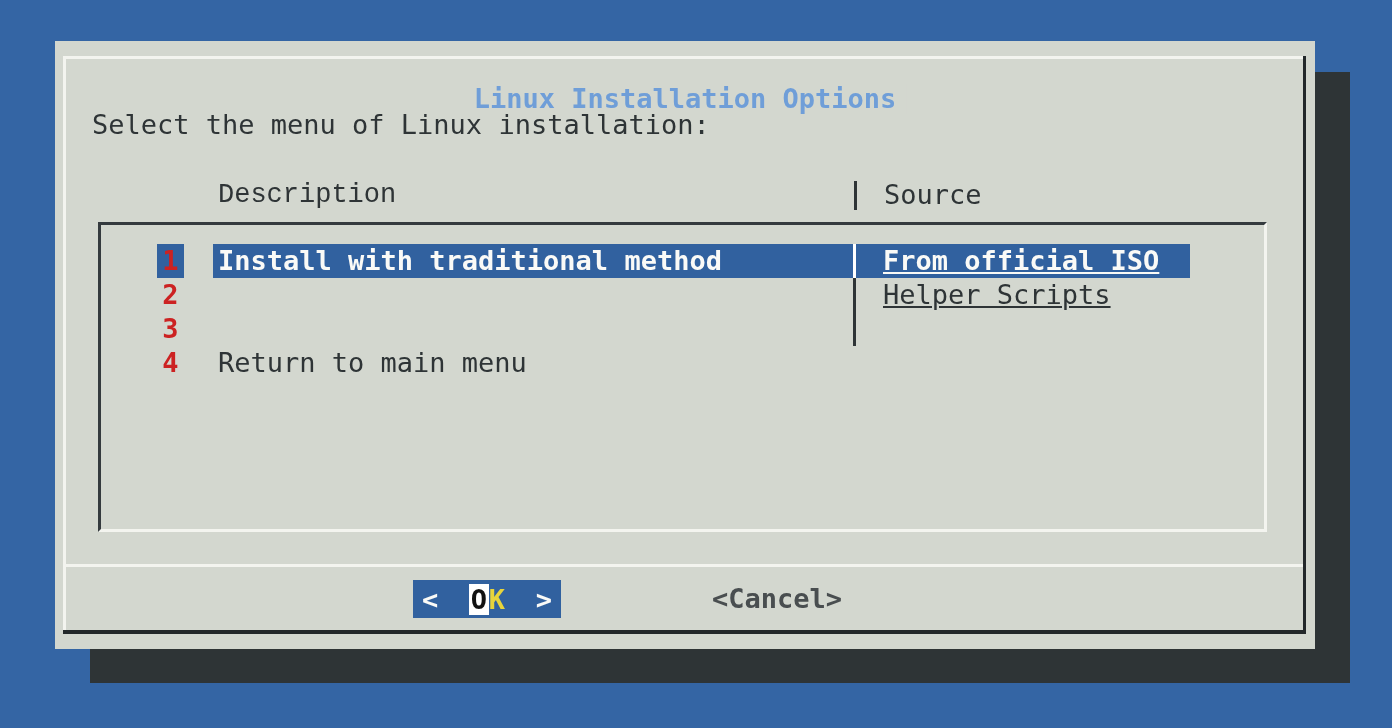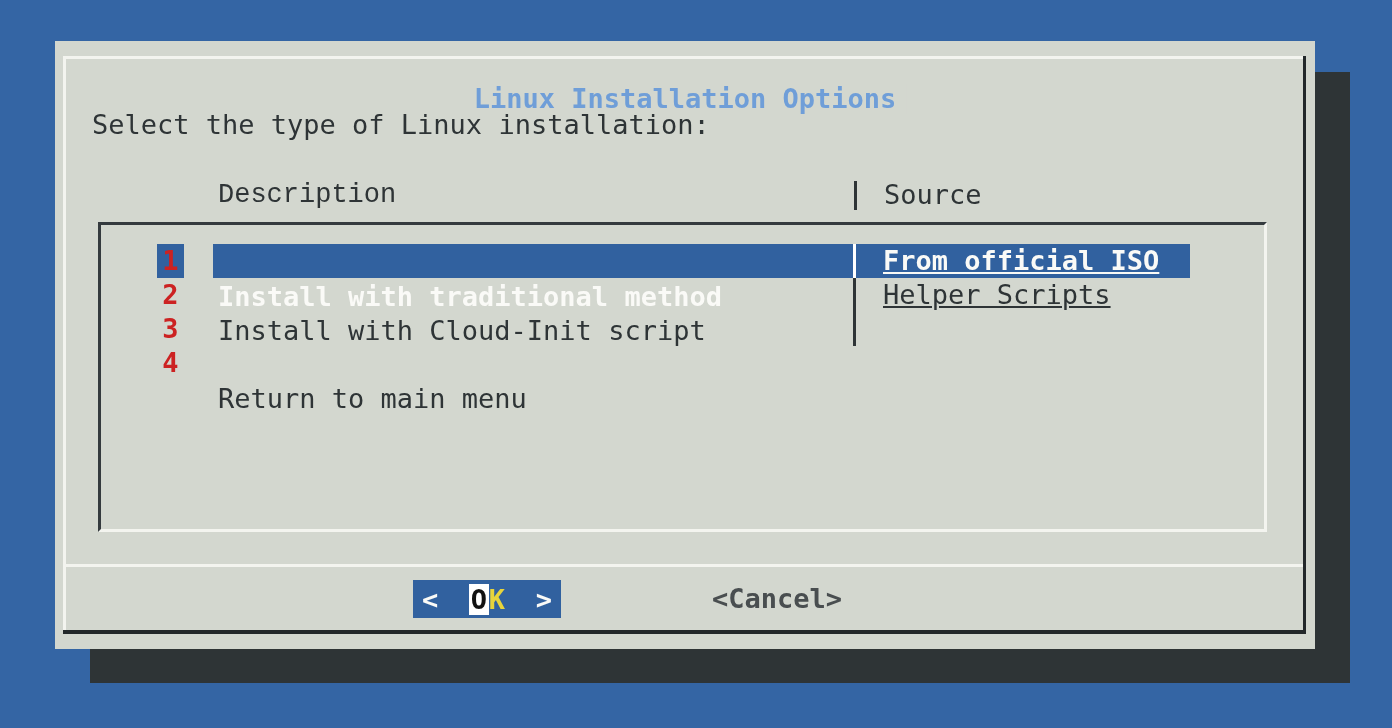--- a/index.html
+++ b/index.html
@@ -50,21 +50,21 @@
   .menu-box{
     position:absolute;left:43px;top:181px;width:1169px;height:310px;
     border-top:3px solid var(--box-dark);border-left:3px solid var(--box-dark);
     border-right:3px solid var(--light-line);border-bottom:3px solid var(--light-line);
     padding-top:19px;
   }
   .menu-row{position:relative;height:34px;line-height:34px;}
   .num{position:absolute;left:56px;top:0;width:27px;height:34px;text-align:center;
        color:var(--tag-red);font-weight:bold;}
   .row-bar{position:absolute;left:112px;top:0;width:977px;height:34px;background:var(--select-blue);}
-  .desc{position:absolute;left:117px;top:0;white-space:pre;margin-top:36px;}
+  .desc{position:absolute;left:117px;top:0;white-space:pre;}
   .src{position:absolute;left:782px;top:0;white-space:pre;text-decoration:underline;}
   .col-bar{position:absolute;left:752px;top:0;width:3px;height:34px;background:var(--text-dark);}
   .menu-row.selected .num{background:var(--select-blue);}
   .menu-row.selected .desc,
   .menu-row.selected .src{color:var(--white-text);font-weight:bold;}
   .menu-row.selected .col-bar{background:#ffffff;}
 
   .btn-ok{
     position:absolute;left:358px;top:539px;width:148px;height:38px;
     background:var(--select-blue);color:var(--white-text);font-weight:bold;
@@ -87,41 +87,40 @@
 
   <div class="dialog">
     <div class="b-top"></div>
     <div class="b-left"></div>
     <div class="b-right"></div>
     <div class="b-bottom"></div>
     <div class="btn-sep"></div>
 
     <div class="dialog-title">Linux Installation Options</div>
 
-    <div class="prompt">Select the type of Linux installation:</div>
+    <div class="prompt">Select the menu of Linux installation:</div>
 
     <div class="header-row">
       <span class="hdr-desc">Description</span>
       <span class="hdr-bar"></span>
       <span class="hdr-src">Source</span>
     </div>
 
     <div class="menu-box">
 
       <div class="menu-row selected">
         <span class="row-bar"></span>
         <span class="num">1</span>
         <span class="desc">Install with traditional method</span>
         <span class="col-bar"></span>
         <span class="src">From official ISO</span>
       </div>
 
       <div class="menu-row">
         <span class="num">2</span>
-        <span class="desc">Install with Cloud-Init script</span>
         <span class="col-bar"></span>
         <span class="src">Helper Scripts</span>
       </div>
 
       <div class="menu-row">
         <span class="num">3</span>
         <span class="col-bar"></span>
       </div>
 
       <div class="menu-row">

